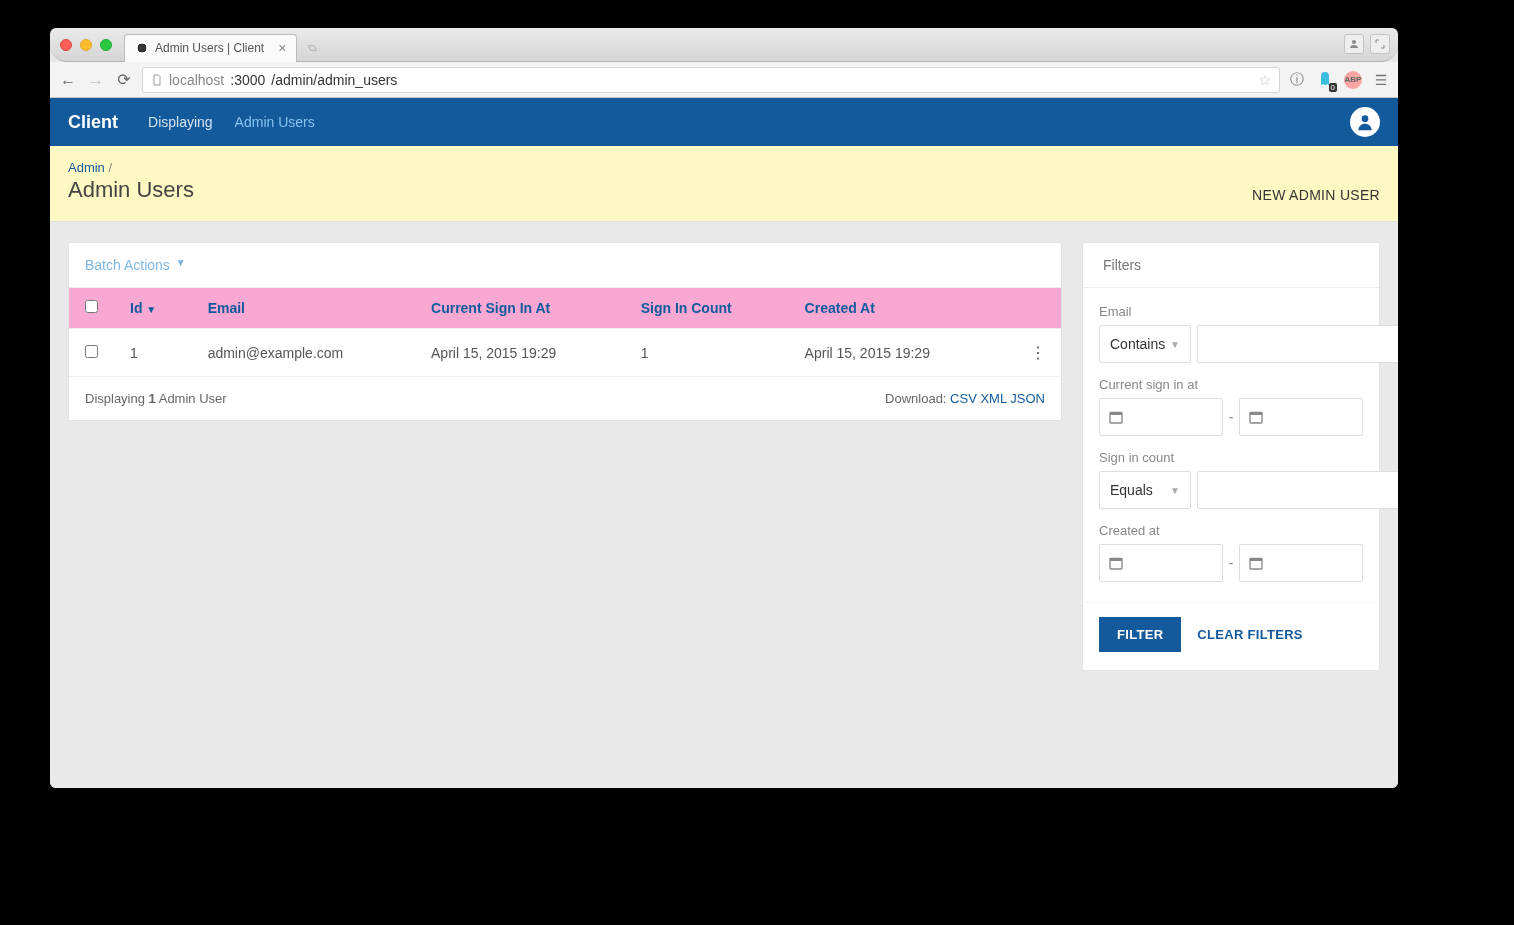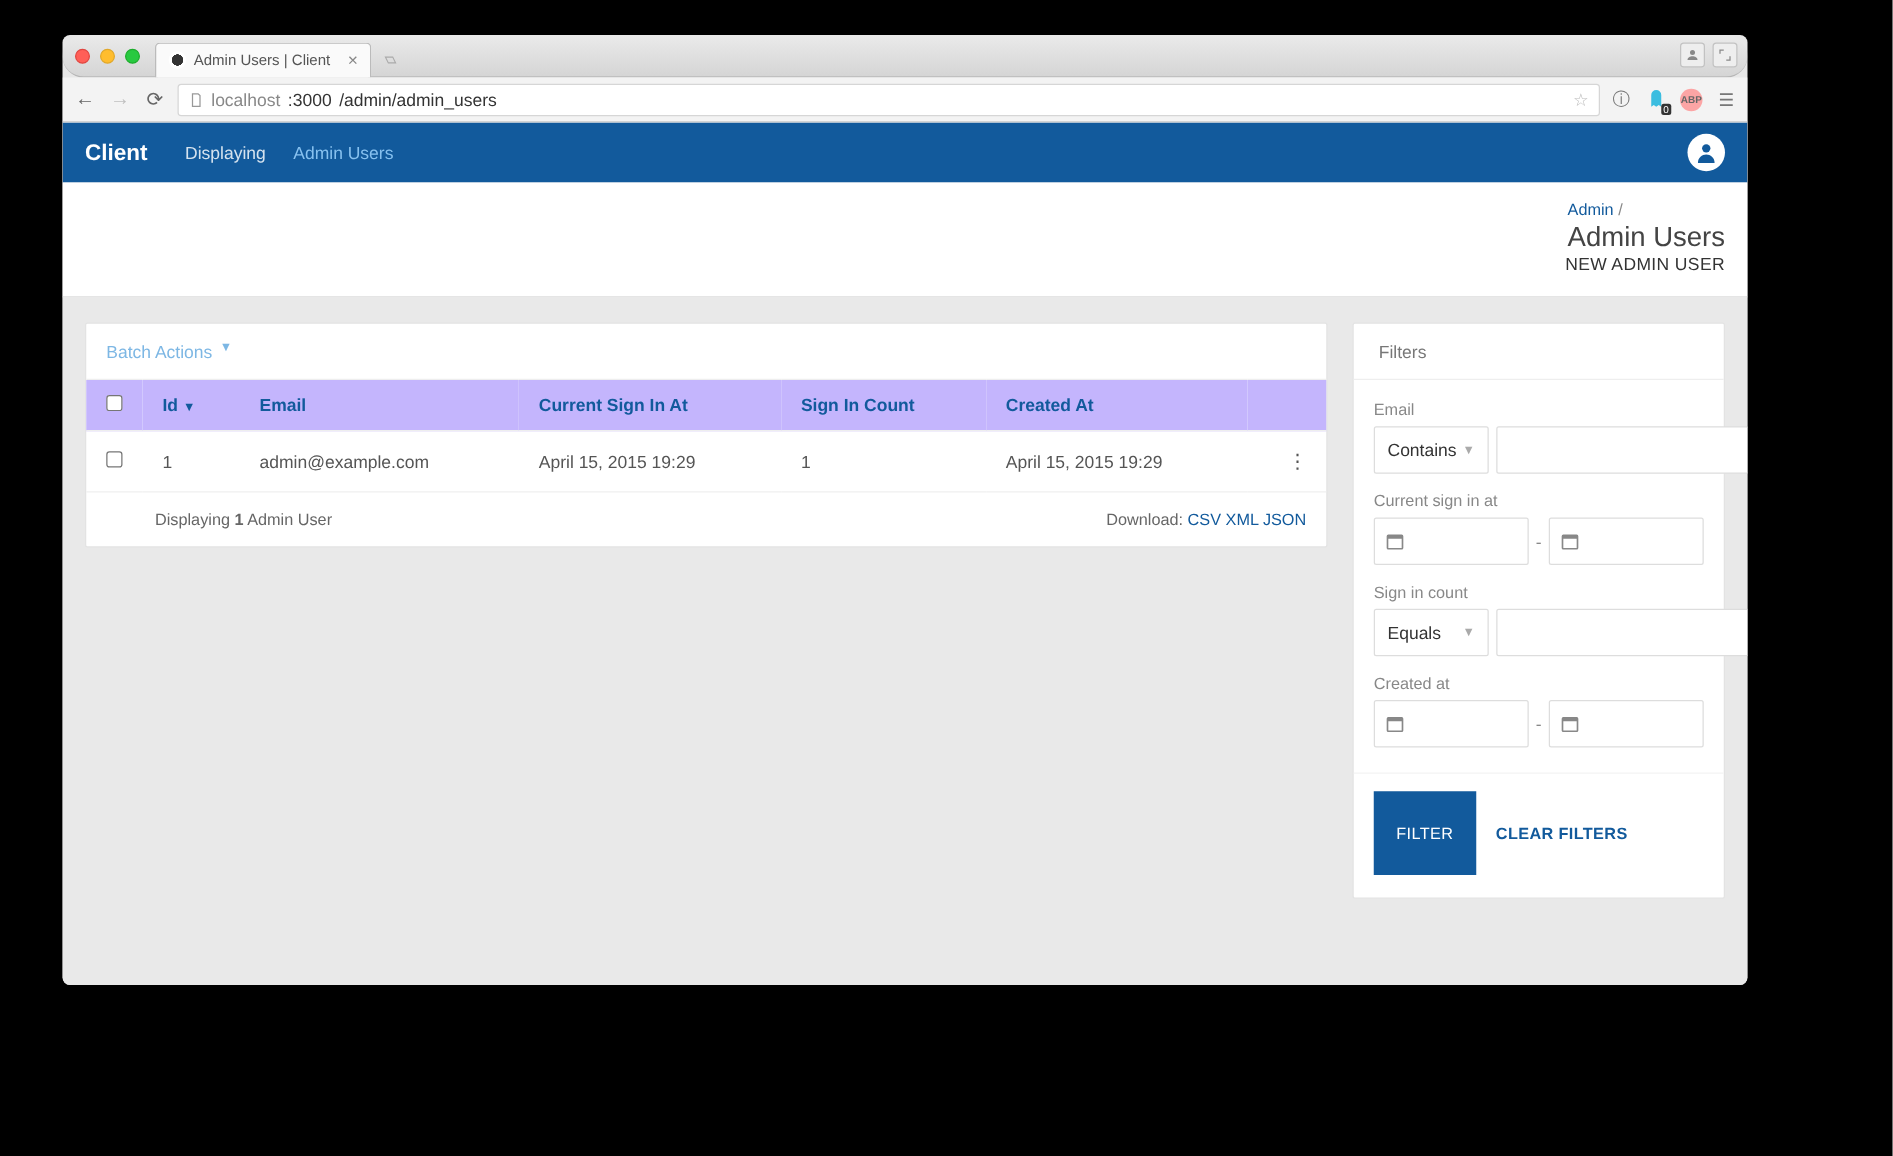--- a/index.html
+++ b/index.html
@@ -93,27 +93,26 @@
       padding: 0 18px;
       font-size: 14px;
     }
     .appbar-brand { font-weight: 700; font-size: 18px; margin-right: 30px; }
     .appbar-nav { display: flex; gap: 22px; }
     .appbar-nav a { color: #d5e3ef; text-decoration: none; cursor: pointer; }
     .appbar-nav a.active { color: #87c1ef; }
     .appbar-user { margin-left: auto; }
     .avatar-circle { width: 30px; height: 30px; background: #fff; border-radius: 50%; display:flex; align-items:center; justify-content:center; }
     .page-head {
-      background: #ffffff;
+      background: #fef9c3;
       border-bottom: 1px solid #ddd;
       padding: 14px 18px 18px;
       display: flex;
       justify-content: space-between;
       align-items: flex-end;
-      flex-direction: column;
     }
     .breadcrumb { font-size: 13px; color: #888; }
     .breadcrumb a { color: #125a9c; text-decoration: none; }
     .page-title { font-size: 22px; color: #444; margin-top: 2px; font-weight: 400; }
     .header-action { color: #333; font-size: 14px; font-weight: 500; letter-spacing: 0.3px; cursor: pointer; }
     .content-wrap { display: flex; padding: 20px 18px; gap: 20px; align-items: flex-start; }
     .main-panel {
       flex: 1;
       background: #fff;
       border: 1px solid #e3e3e3;
@@ -129,28 +128,28 @@
       cursor: pointer;
     }
     table.data { width: 100%; border-collapse: collapse; font-size: 14px; }
     table.data th {
       text-align: left;
       padding: 12px 16px;
       color: #125a9c;
       font-weight: 600;
       border-top: 1px solid #eee;
       border-bottom: 1px solid #eee;
-      background: #c4b5fd;
+      background: #f9a8d4;
       cursor: pointer;
     }
     table.data th:first-child, table.data td:first-child { width: 40px; text-align: center; }
     table.data td { padding: 14px 16px; color: #555; border-bottom: 1px solid #f0f0f0; }
     .cell-link { color: #125a9c; }
     .row-actions { text-align: right; color: #333; font-size: 16px; letter-spacing: -1px; }
-    .panel-foot { display: flex; justify-content: space-between; padding: 14px 16px; font-size: 13px; color: #666; margin-left: 39px; }
+    .panel-foot { display: flex; justify-content: space-between; padding: 14px 16px; font-size: 13px; color: #666; }
     .panel-foot a { color: #125a9c; text-decoration: none; }
     .side-panel {
       width: 298px;
       background: #fff;
       border: 1px solid #e3e3e3;
       border-radius: 2px;
       font-size: 14px;
       color: #666;
     }
     .side-head { padding: 14px 20px; border-bottom: 1px solid #eee; color: #777; }
@@ -191,23 +190,23 @@
       gap: 6px;
       color: #888;
       cursor: pointer;
     }
     .dash { display:flex; align-items:center; color:#888; }
     .filter-actions { padding: 14px 16px 18px; display: flex; gap: 16px; align-items: center; border-top: 1px solid #f4f4f4; }
     .btn-primary {
       background: #125a9c;
       color: #fff;
       border: none;
-      padding: 26px 18px;
+      padding: 10px 18px;
       font-size: 13px;
-      font-weight: 400;
+      font-weight: 700;
       letter-spacing: 0.3px;
       cursor: pointer;
     }
     .btn-link {
       background: none; border: none; color: #125a9c;
       font-size: 13px; font-weight: 600; letter-spacing: 0.3px; cursor: pointer;
     }
     .footer {
       text-align: center;
       padding: 12px 0 18px;

